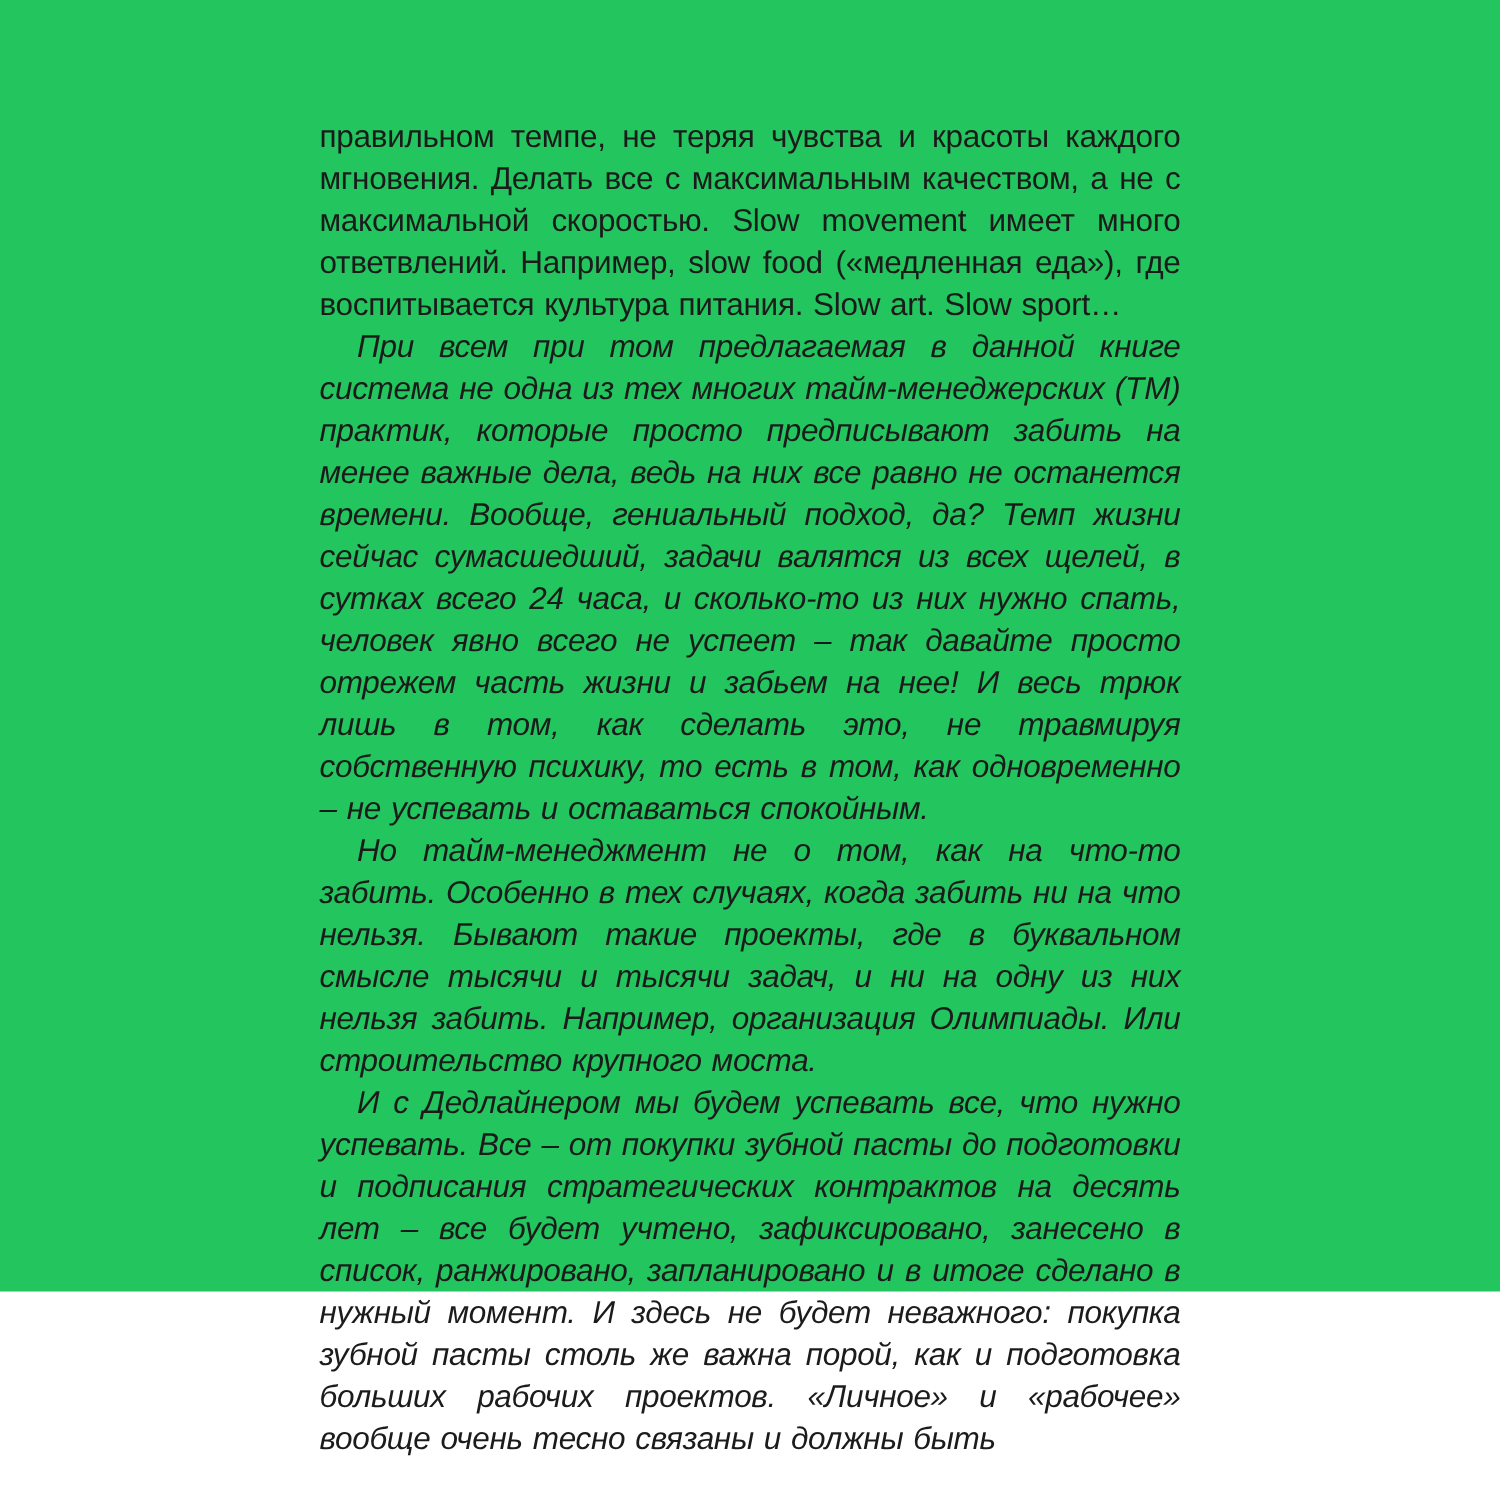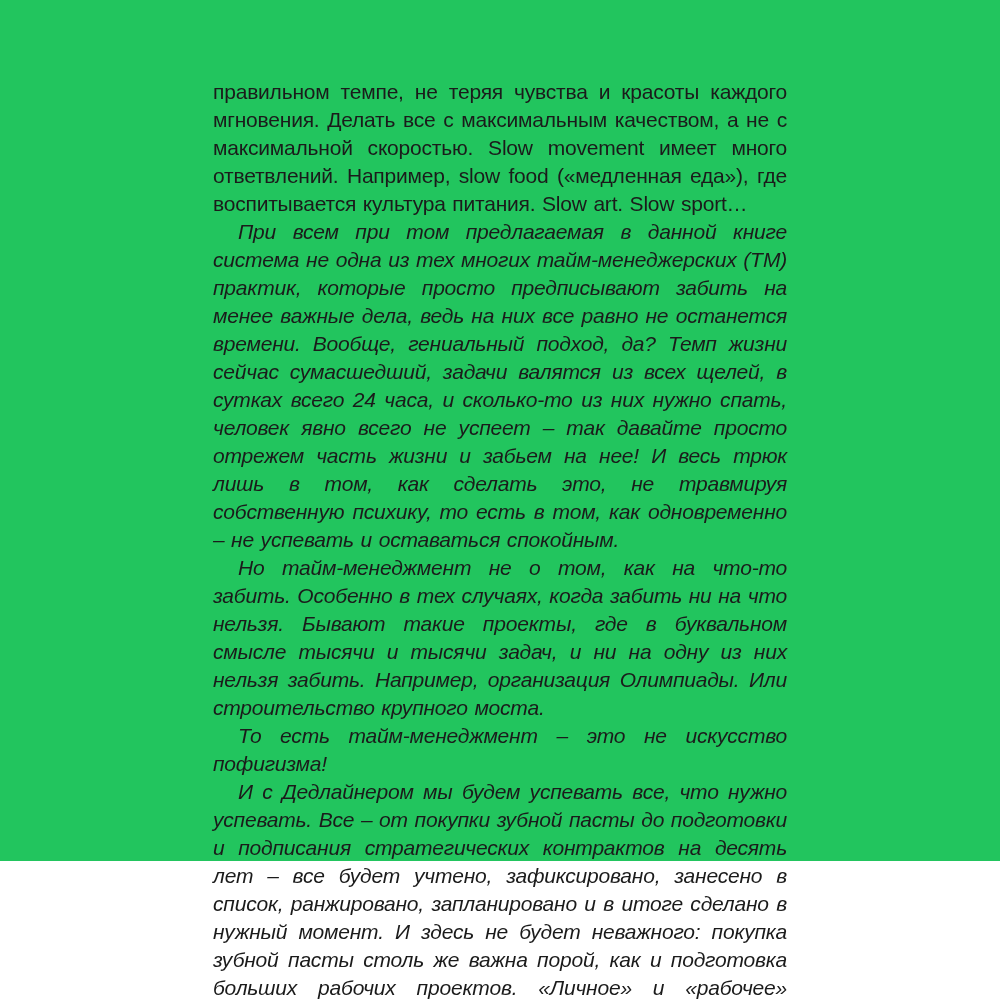--- a/index.html
+++ b/index.html
@@ -42,16 +42,15 @@
   }
 </style>
 </head>
 <body>
 
 <div class="page">
   <div class="text-column">
     <p class="para">правильном темпе, не теряя чувства и красоты каждого мгновения. Делать все с максимальным качеством, а не с максимальной скоростью. Slow movement имеет много ответвлений. Например, slow food («медленная еда»), где воспитывается культура питания. Slow art. Slow sport…</p>
     <p class="para indented">При всем при том предлагаемая в данной книге система не одна из тех многих тайм-менеджерских (ТМ) практик, которые просто предписывают забить на менее важные дела, ведь на них все равно не останется времени. Вообще, гениальный подход, да? Темп жизни сейчас сумасшедший, задачи валятся из всех щелей, в сутках всего 24 часа, и сколько-то из них нужно спать, человек явно всего не успеет – так давайте просто отрежем часть жизни и забьем на нее! И весь трюк лишь в том, как сделать это, не травмируя собственную психику, то есть в том, как одновременно – не успевать и оставаться спокойным.</p>
     <p class="para indented">Но тайм-менеджмент не о том, как на что-то забить. Особенно в тех случаях, когда забить ни на что нельзя. Бывают такие проекты, где в буквальном смысле тысячи и тысячи задач, и ни на одну из них нельзя забить. Например, организация Олимпиады. Или строительство крупного моста.</p>
-    <p class="para indented">То есть тайм-менеджмент – это не искусство пофигизма!</p>
     <p class="para indented">И с Дедлайнером мы будем успевать все, что нужно успевать. Все – от покупки зубной пасты до подготовки и подписания стратегических контрактов на десять лет – все будет учтено, зафиксировано, занесено в список, ранжировано, запланировано и в итоге сделано в нужный момент. И здесь не будет неважного: покупка зубной пасты столь же важна порой, как и подготовка больших рабочих проектов. «Личное» и «рабочее» вообще очень тесно связаны и должны быть</p>
   </div>
 </div>
 
 </body></html>

